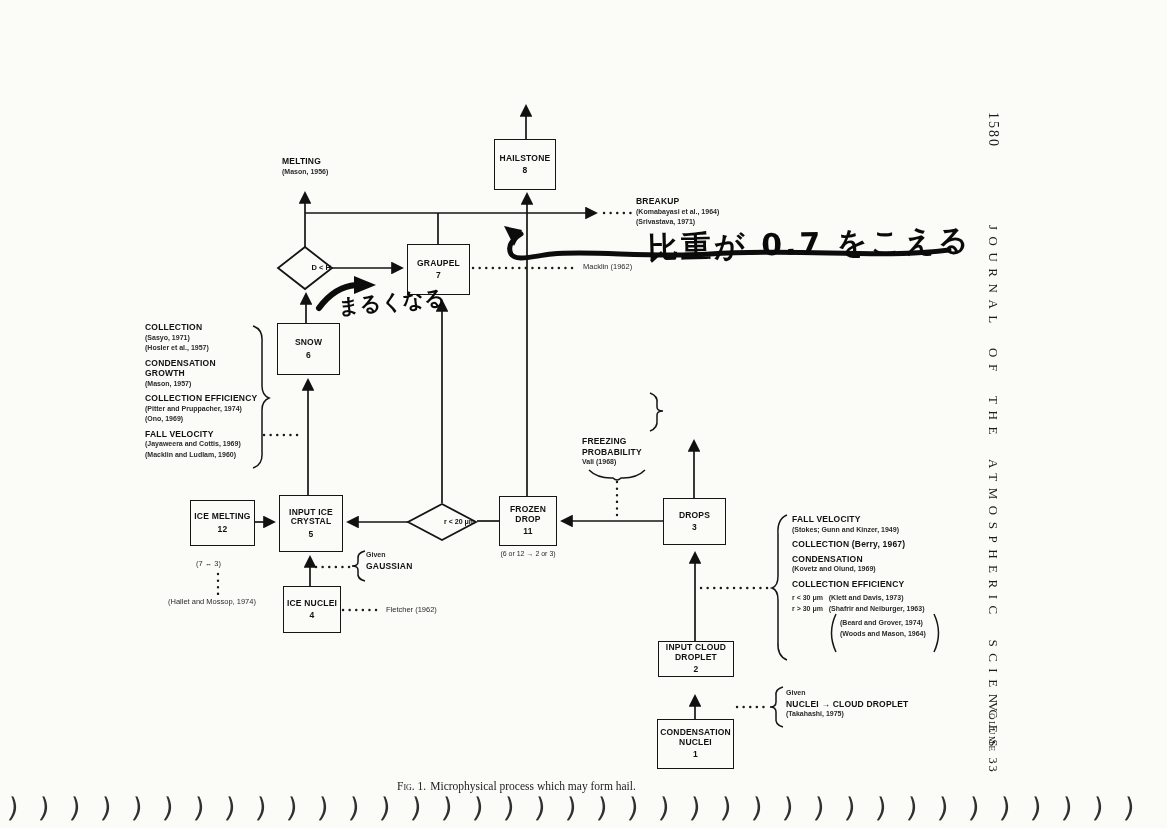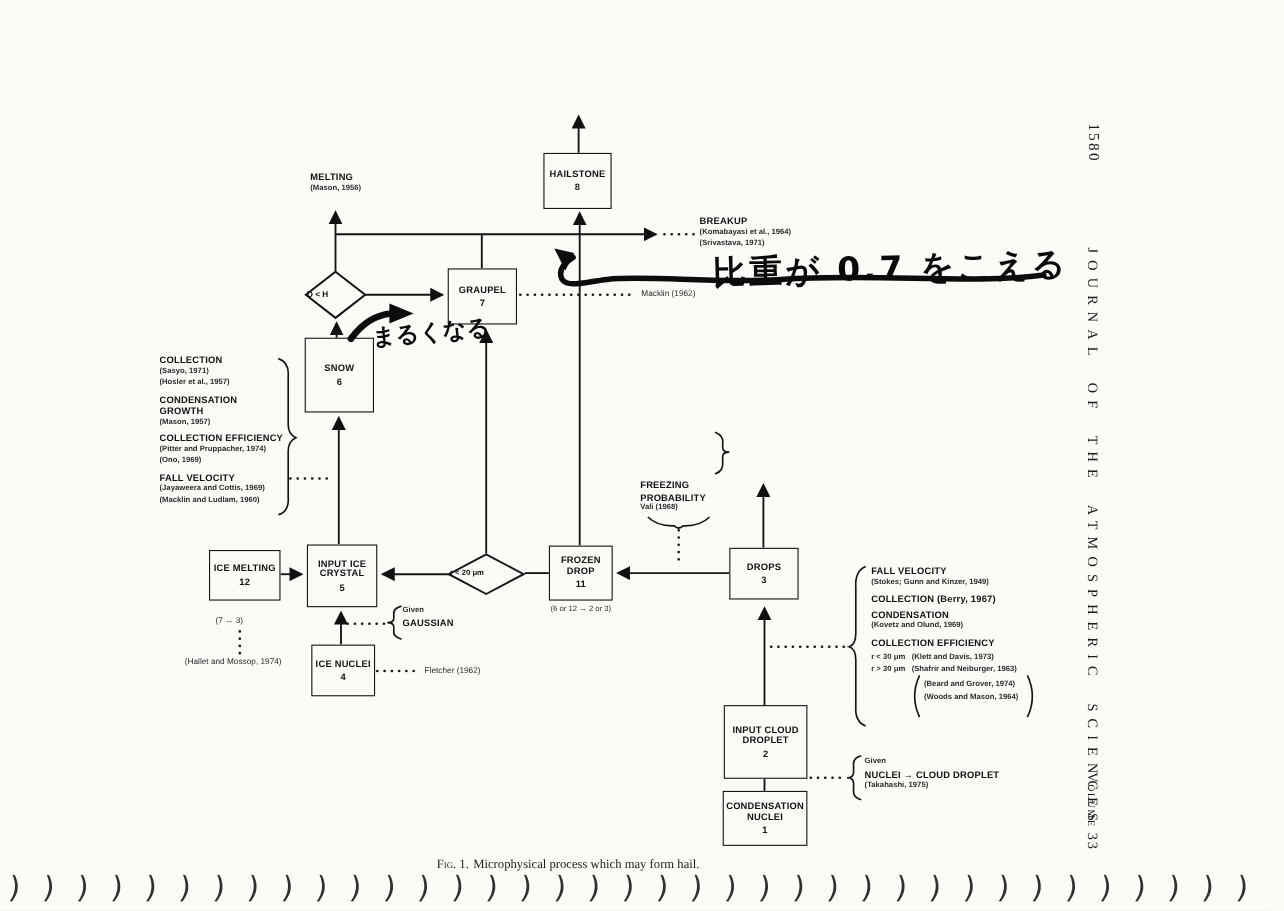--- a/index.html
+++ b/index.html
@@ -1,21 +1,21 @@
 <!DOCTYPE html>
 <html><head>
 <meta charset="utf-8">
 <style>
   *{margin:0;padding:0;box-sizing:border-box}
   html,body{background:#e9e9e6}
   #page{position:relative;width:1167px;height:828px;background:#fbfbf8;font-family:"Liberation Sans",sans-serif;overflow:hidden}
   svg.layer{position:absolute;left:0;top:0;pointer-events:none}
   .node{position:absolute;border:1.8px solid #151515;background:#fbfbf8;display:flex;flex-direction:column;align-items:center;justify-content:center;text-align:center;font-weight:bold;font-size:8.5px;line-height:9.5px;color:#111;letter-spacing:.2px;z-index:3}
   .node .num{margin-top:3px}
-  .dlab{position:absolute;text-align:left;font-weight:bold;font-size:7.5px;color:#111;z-index:4}
+  .dlab{position:absolute;text-align:right;font-weight:bold;font-size:7.5px;color:#111;z-index:4}
   .ann{position:absolute;color:#111;z-index:2}
   .ann .h{font-size:8.5px;font-weight:bold;line-height:10.5px;letter-spacing:.2px;white-space:nowrap}
   .ann .c{font-size:7px;font-weight:bold;color:#2b2b2b;line-height:10.5px;white-space:nowrap}
   .ann .g{margin-top:4px}
   .ann.s1{font-size:7.5px;font-weight:normal;color:#2b2b2b;white-space:nowrap}
   .ann.ctr{text-align:center}
   .hand{position:absolute;font-family:"DejaVu Sans",sans-serif;font-weight:bold;color:#0a0a0a;white-space:nowrap;z-index:6}
   .vert{position:absolute;transform:rotate(90deg);transform-origin:left top;font-family:"Liberation Serif",serif;color:#1b1b1b;white-space:nowrap;z-index:2}
   .sc{font-variant:small-caps}
   .caption{position:absolute;font-family:Liberation Serif, serif;font-size:11.5px;color:#1c1c1c;z-index:2}
@@ -81,21 +81,21 @@
   </svg>
 
   <div class="node" style="left:494px;top:139px;width:62px;height:51px">
     <div>HAILSTONE</div>
     <div class="num">8</div>
   </div>
   <div class="node" style="left:407px;top:244px;width:63px;height:51px">
     <div>GRAUPEL</div>
     <div class="num">7</div>
   </div>
-  <div class="node" style="left:277px;top:307px;width:63px;height:68px">
+  <div class="node" style="left:277px;top:323px;width:63px;height:52px">
     <div>SNOW</div>
     <div class="num">6</div>
   </div>
   <div class="node" style="left:279px;top:495px;width:64px;height:57px">
     <div>INPUT ICE CRYSTAL</div>
     <div class="num">5</div>
   </div>
   <div class="node" style="left:190px;top:500px;width:65px;height:46px">
     <div>ICE MELTING</div>
     <div class="num">12</div>
@@ -105,21 +105,21 @@
     <div class="num">4</div>
   </div>
   <div class="node" style="left:499px;top:496px;width:58px;height:50px">
     <div>FROZEN DROP</div>
     <div class="num">11</div>
   </div>
   <div class="node" style="left:663px;top:498px;width:63px;height:47px">
     <div>DROPS</div>
     <div class="num">3</div>
   </div>
-  <div class="node" style="left:658px;top:641px;width:76px;height:67px">
+  <div class="node" style="left:658px;top:641px;width:76px;height:36px">
     <div>INPUT CLOUD DROPLET</div>
     <div class="num">2</div>
   </div>
   <div class="node" style="left:657px;top:719px;width:77px;height:50px">
     <div>CONDENSATION NUCLEI</div>
     <div class="num">1</div>
   </div>
 
   <div class="dlab" style="left:279px;top:263px;width:52px">D &lt; H</div>
   <div class="dlab" style="left:409px;top:518px;width:66px;font-size:7px">r &lt; 20 μm</div>

